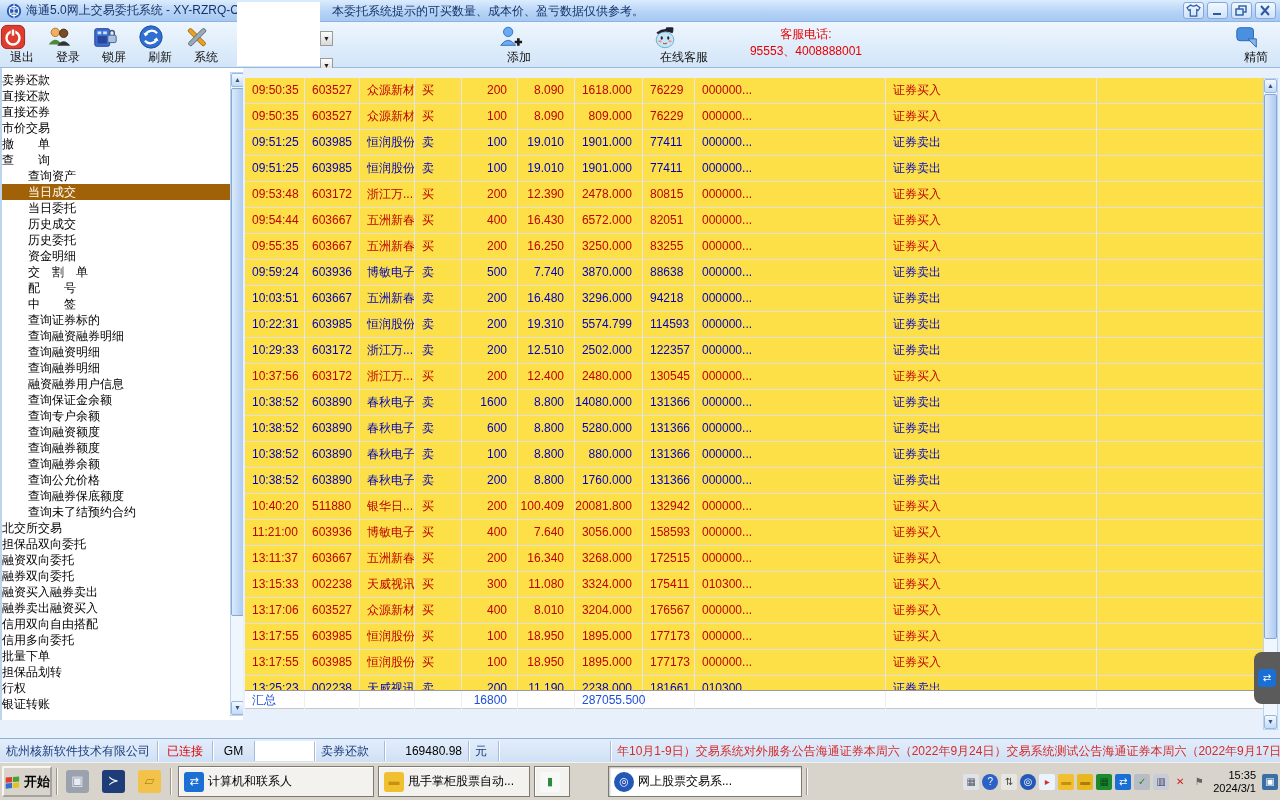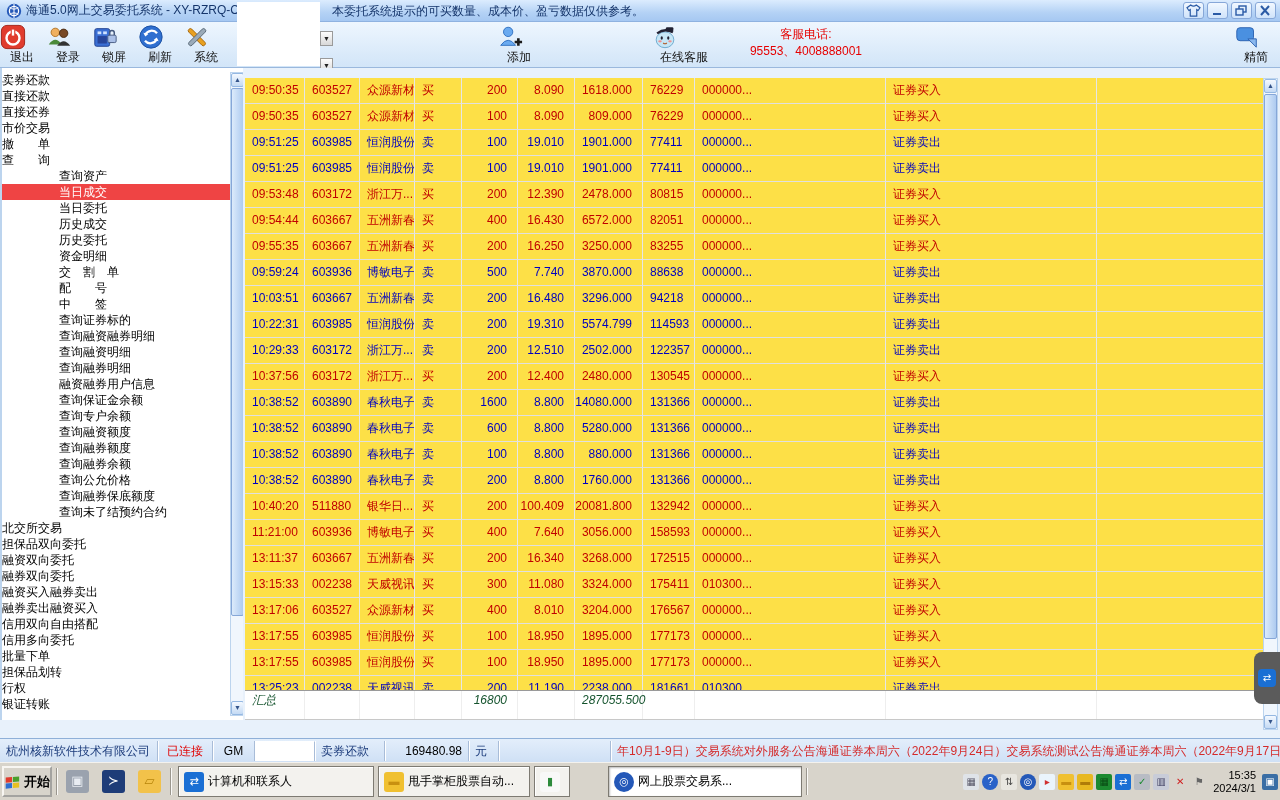--- a/index.html
+++ b/index.html
@@ -31,22 +31,22 @@
   .combo-arrow { position:absolute; width:13px; height:15px; background:linear-gradient(#fdfdfd,#d8d8d8);
     border:1px solid #9a9a9a; font-size:7px; color:#222; text-align:center; line-height:13px; }
 
   .redact { position:absolute; background:#ffffff; z-index:30; }
 
   
   .sidebar { position:absolute; left:0; top:68px; width:243px; height:652px; background:#fff;
     border-left:2px solid #bcd4ee; }
   .side-menu { position:absolute; left:0; top:4px; width:228px; height:644px; overflow:hidden; }
   .side-item { height:16px; line-height:16px; color:#000; white-space:nowrap; cursor:default; }
-  .side-item.lvl1 { padding-left:57px; }
-  .side-item.selected { background:#ef4444; color:#fff; }
+  .side-item.lvl1 { padding-left:26px; }
+  .side-item.selected { background:#a16207; color:#fff; }
   .vscroll { position:absolute; width:15px; background:#f0f6fd; border:1px solid #bcd4ee; }
   .vs-btn { position:absolute; left:0; width:13px; height:14px; background:linear-gradient(#f4f9ff,#c4daf4);
     border:1px solid #95b8e2; border-radius:2px; color:#34548a; font-size:7px; text-align:center; line-height:12px; }
   .vs-thumb { position:absolute; left:0; width:13px; background:linear-gradient(90deg,#dcebfb,#aecbf0);
     border:1px solid #86a7d8; border-radius:2px; }
   .side-scroll { left:228px; top:4px; height:644px; }
 
   
   .side-tabs { position:absolute; left:0; top:720px; width:243px; height:18px; background:#b9cfe8;
     display:flex; align-items:flex-end; padding-left:2px; }
@@ -63,21 +63,21 @@
   .thead-row .th { border-right:1px solid #c9c9c9; border-bottom:1px solid #b0b0b0; text-align:center;
     line-height:21px; color:#000; overflow:hidden; white-space:nowrap; cursor:default; }
   .sort-arrow { color:#e23ab0; font-size:9px; margin-right:2px; }
   .tbody { height:612px; overflow:hidden; background:#fff; }
   .trow { height:26px; background:#fde047; }
   .trow .td { border-right:1px solid #e6e6e6; border-bottom:1px solid #e0e0e0; line-height:25px;
     padding-left:7px; white-space:nowrap; overflow:hidden; }
   .td.num { text-align:right; padding-right:10px; padding-left:0; }
   .trow.buy { color:#c00000; }
   .trow.sell { color:#0000c0; }
-  .sum-row { height:30px; background:#fff; border-top:1px solid #9a9a9a; border-bottom:1px solid #c8c8c8; color:#14532d;font-style:italic; }
+  .sum-row { height:19px; background:#fff; border-top:1px solid #9a9a9a; border-bottom:1px solid #c8c8c8; color:#1d4ed8; }
   .sum-row .td { line-height:18px; padding-left:7px; border-right:1px solid #eee; white-space:nowrap; }
   .main-scroll { right:2px; top:10px; height:652px; }
   .tv-handle { position:absolute; right:0; top:584px; width:26px; height:52px; background:#5b5b5b;
     border-radius:8px 0 0 8px; z-index:20; display:flex; align-items:center; justify-content:center; }
   .tv-badge { width:18px; height:18px; border-radius:4px; background:#1a6fd4; color:#fff; font-size:10px;
     text-align:center; line-height:17px; }
 
   
   .statusbar { position:absolute; left:0; top:738px; width:1280px; height:24px;
     background:linear-gradient(#e3eefb,#cfe0f5); border-top:1px solid #8fb0d8; display:flex; align-items:center;

